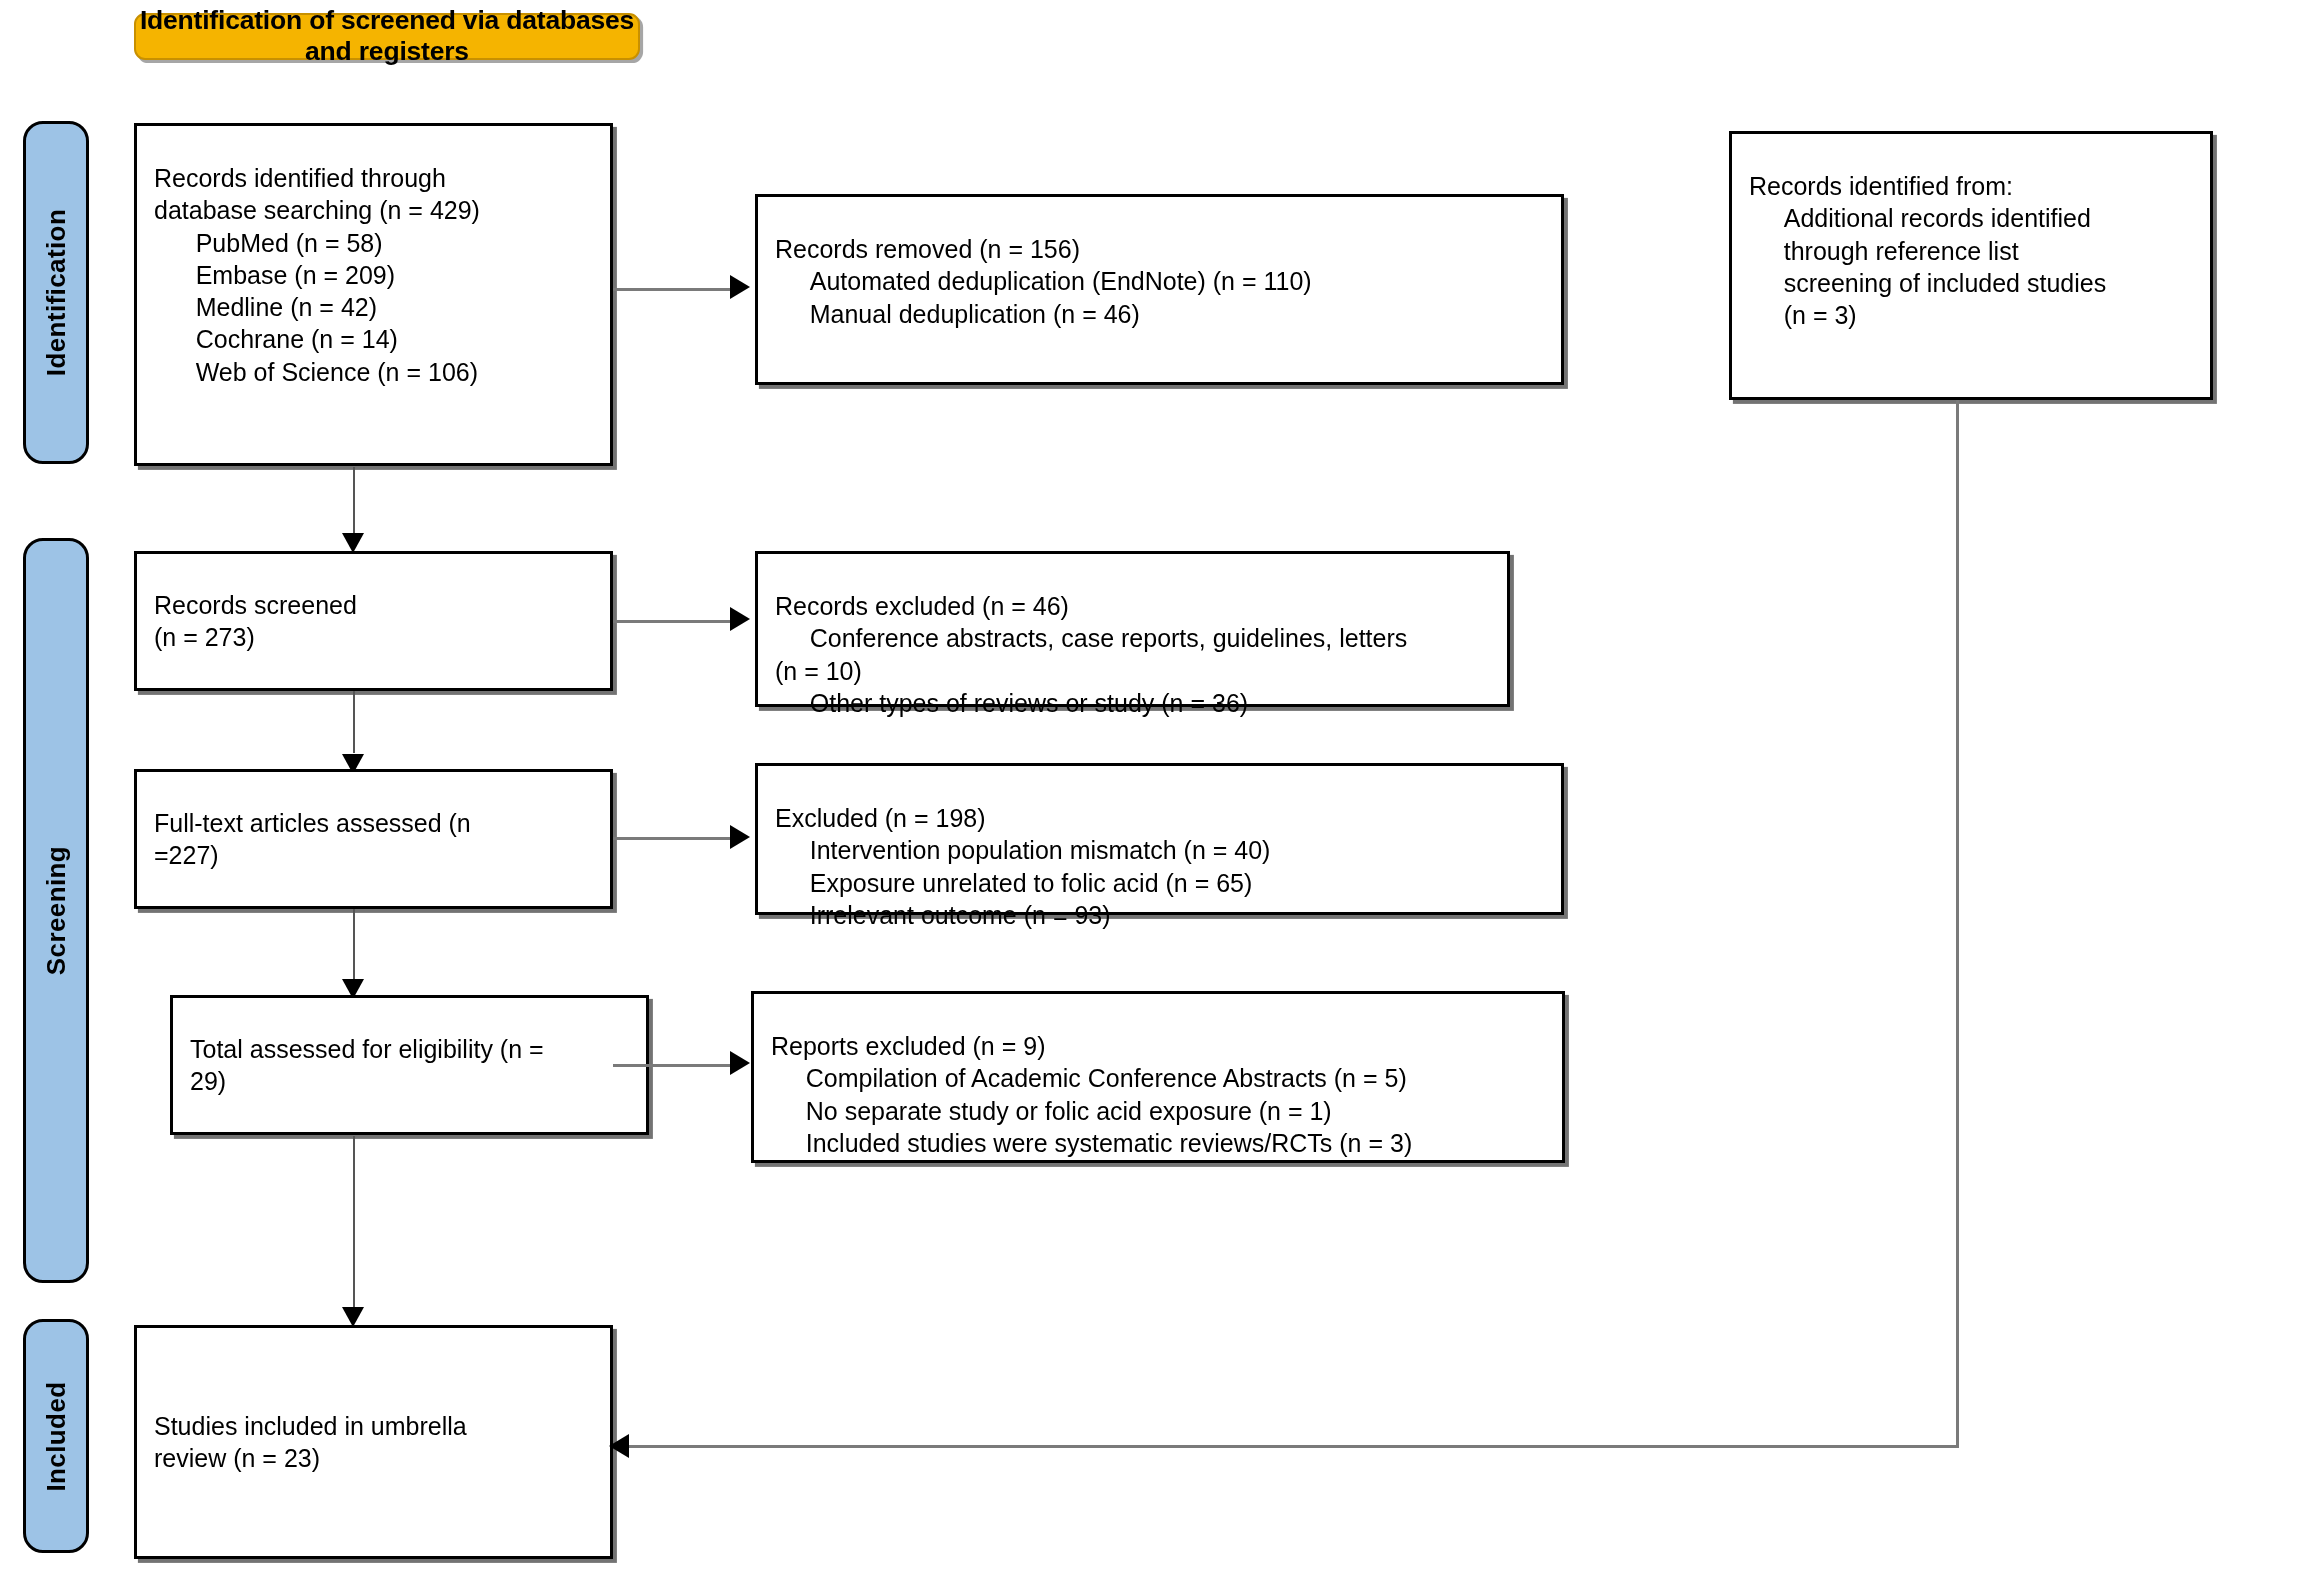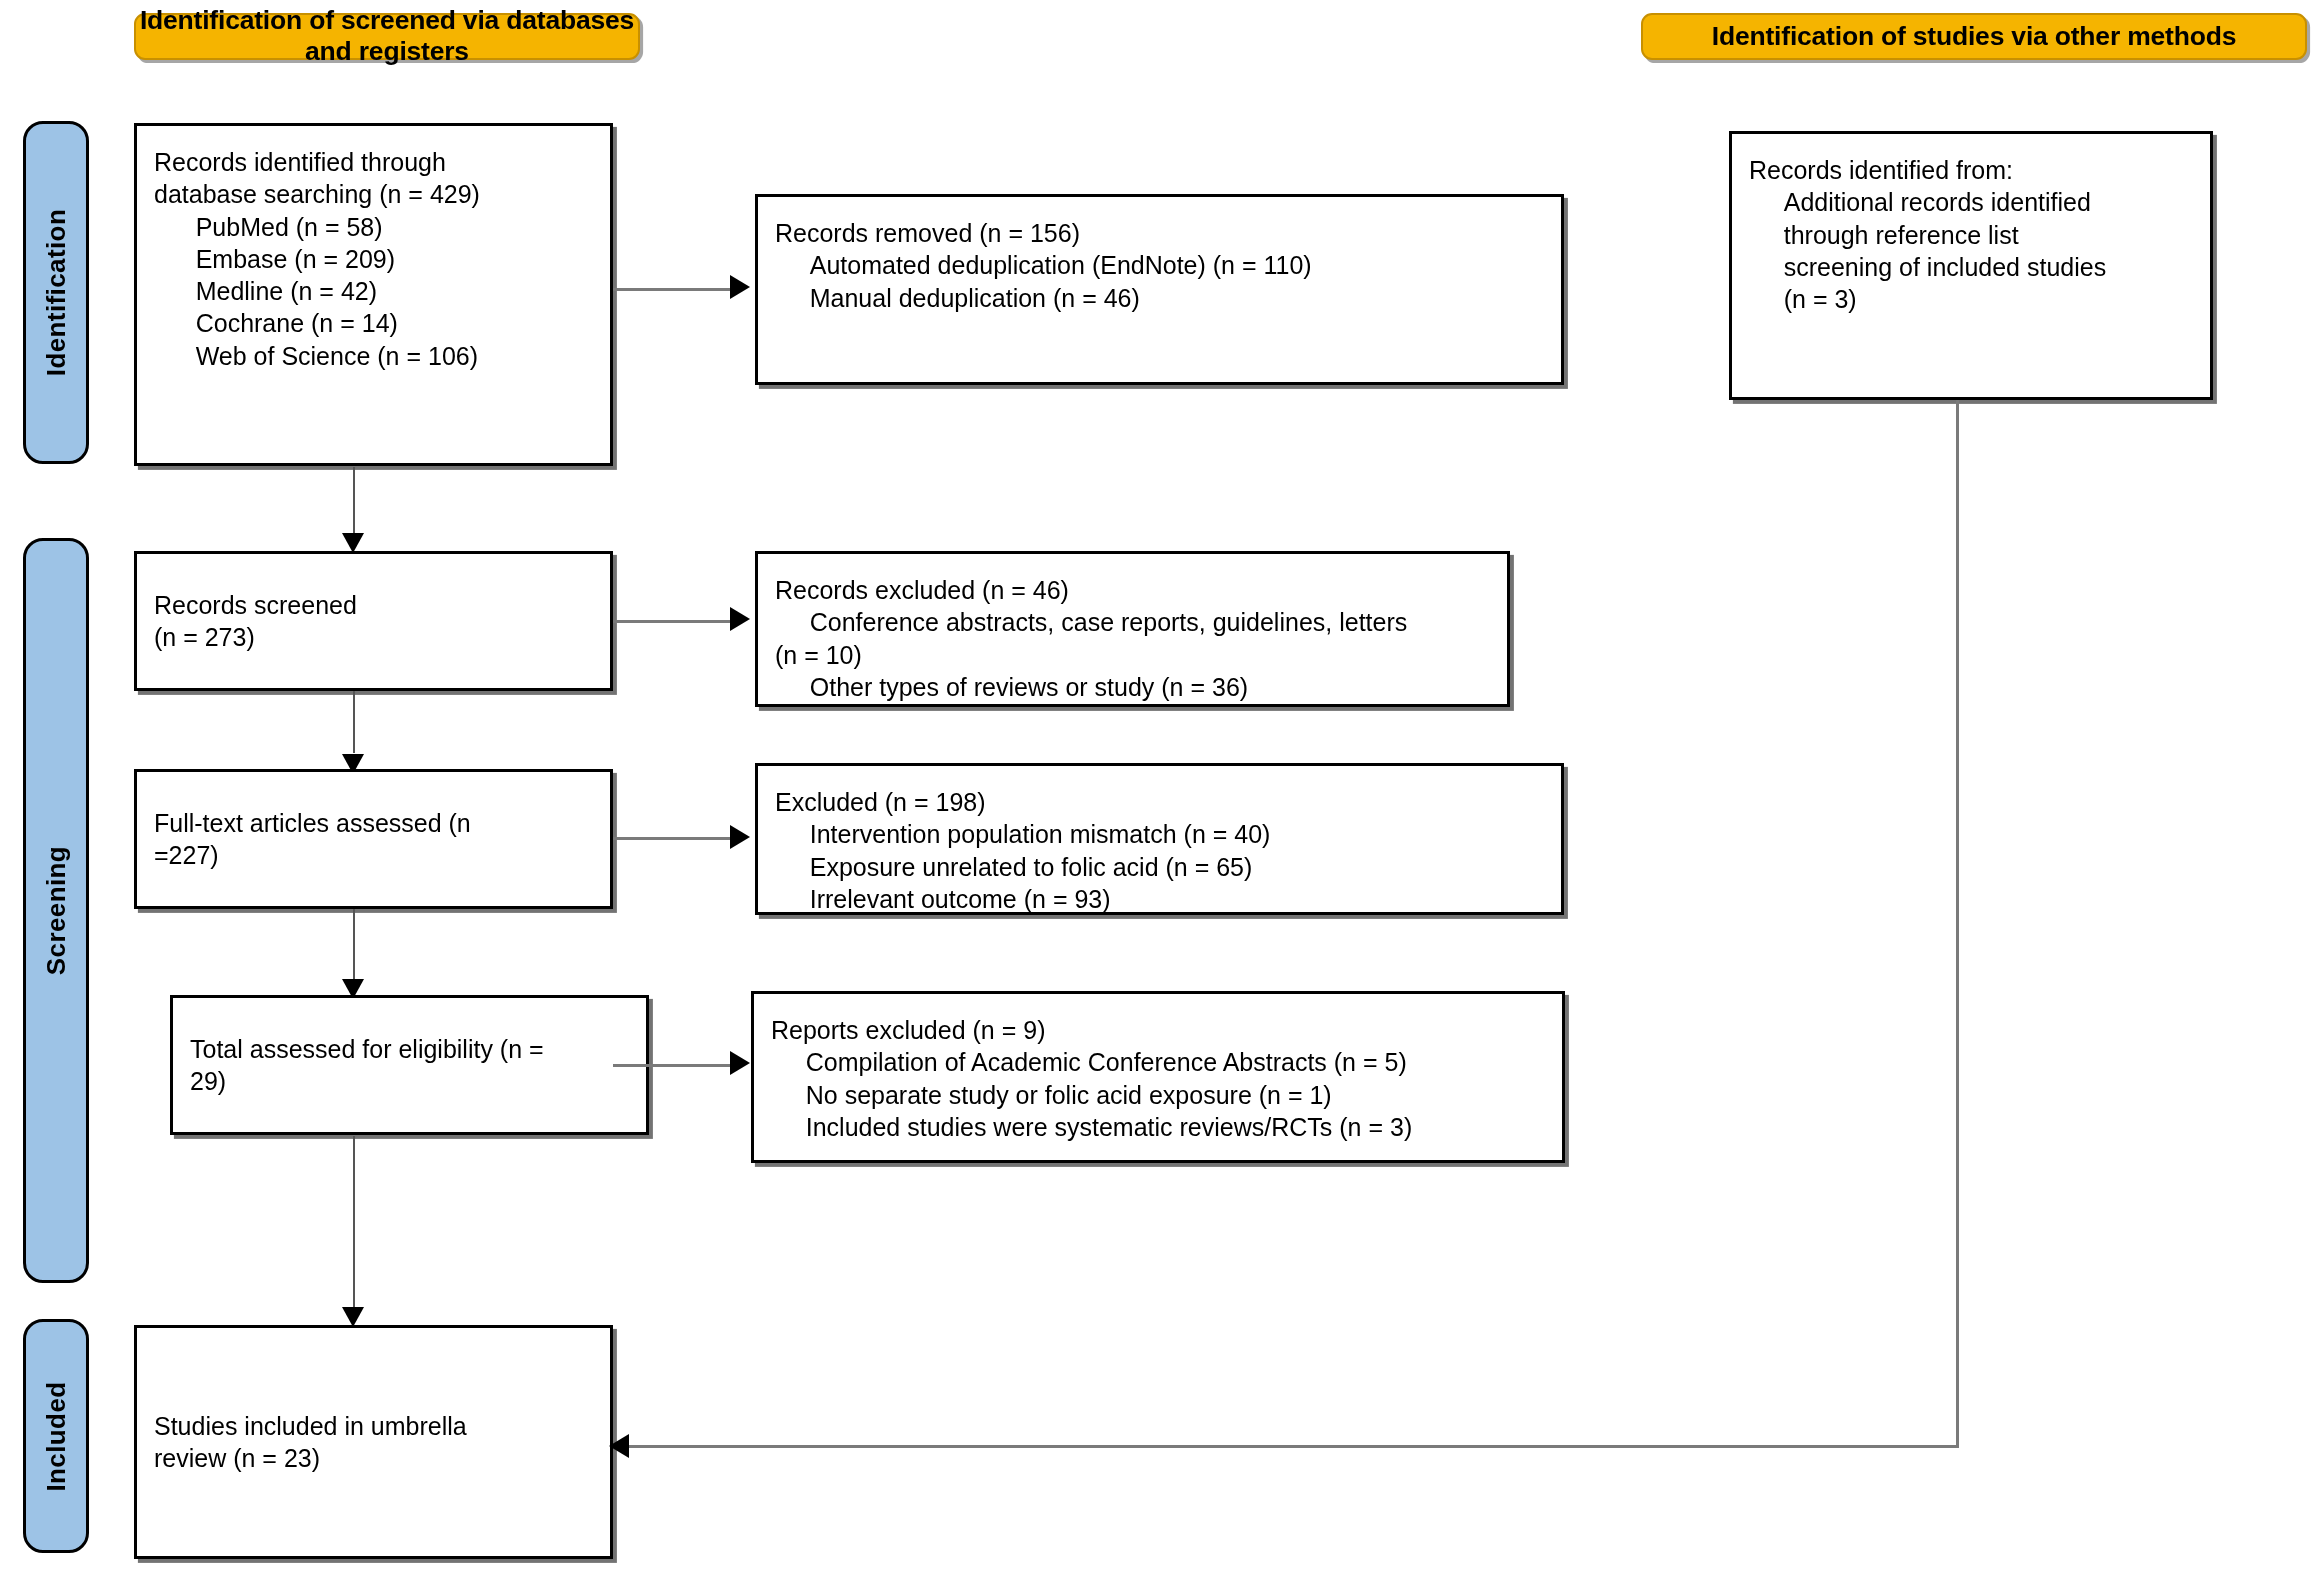--- a/index.html
+++ b/index.html
@@ -70,21 +70,21 @@
   }
   .node .txt {
     width: 100%;
     padding: 0 17px;
     font-size: 25px;
     line-height: 1.29;
     color: #000000;
     white-space: pre-wrap;
   }
   .node.topalign { align-items: flex-start; }
-  .node.topalign .txt { padding-top: 20px; }
+  .node.topalign .txt { padding-top: 36px; }
 
   
   .hline {
     position: absolute;
     background: #7a7a7a;
     height: 3.1px;
   }
   .vline {
     position: absolute;
     background: #7a7a7a;
@@ -114,23 +114,20 @@
 </style>
 </head>
 <body>
 
 <div id="stage">
 
   <div class="banner" style="left:134px; top:12.5px; width:506px; height:47px;">
     <span>Identification of screened via databases and registers</span>
   </div>
 
-  <div class="banner" style="left:1641px; top:12.5px; width:666px; height:47px;">
-    <span>Identification of studies via other methods</span>
-  </div>
 
   <div class="rail" style="left:23.4px; top:121px; width:66px; height:343px;">
     <span>Identification</span>
   </div>
 
   <div class="rail" style="left:23.4px; top:538px; width:66px; height:745px;">
     <span>Screening</span>
   </div>
 
   <div class="rail" style="left:23.4px; top:1319px; width:66px; height:234px;">

